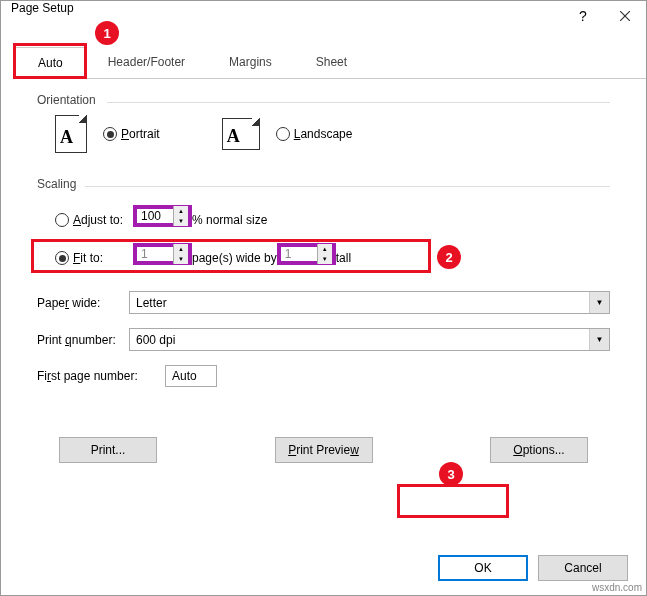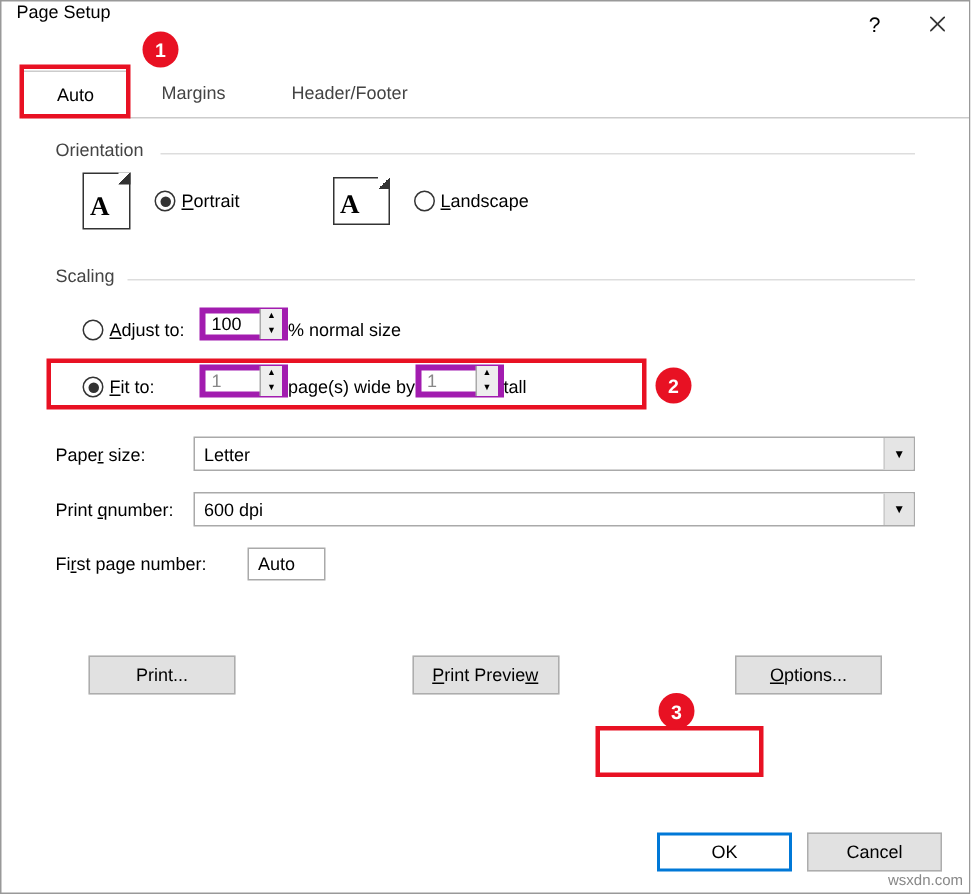--- a/index.html
+++ b/index.html
@@ -56,22 +56,23 @@
     <div class="titlebtn closebtn">
       <svg viewBox="0 0 10 10">
           <line x1="0" y1="0" x2="10" y2="10" stroke="#333" stroke-width="1.2"></line>
           <line x1="10" y1="0" x2="0" y2="10" stroke="#333" stroke-width="1.2"></line>
         </svg>
     </div>
   </div>
 
   <div class="tabs">
     <div class="tab active">Auto</div>
+    <div class="tab">Header/Footer</div>
     <div class="tab">Margins</div>
-    <div class="tab">Header/Footer</div>
+    <div class="tab">Sheet</div>
   </div>
 
   <div class="content">
     <div class="section-label">Orientation</div>
     <div class="section-line"></div>
     <div class="orient-row">
       <div class="page-icon">
           <span>A</span>
         </div>
       <div class="radio">
@@ -125,21 +126,21 @@
               <div>▼</div>
             </div>
         </div>
         <span>tall</span>
       </div>
     </div>
 
     <div style="height:16px"></div>
 
     <div class="field-row">
-      <span class="field-label"><span>Pape</span><span class="underline">r</span><span> size:</span></span>
+      <span class="field-label"><span>Pape</span><span class="underline">r</span><span> wide:</span></span>
       <div class="select-box">
         <span>Letter</span>
         <div class="arrow">▼</div>
       </div>
     </div>
     <div class="field-row">
       <span class="field-label"><span>Print </span><span class="underline">q</span><span>number:</span></span>
       <div class="select-box">
         <span>600 dpi</span>
         <div class="arrow">▼</div>

